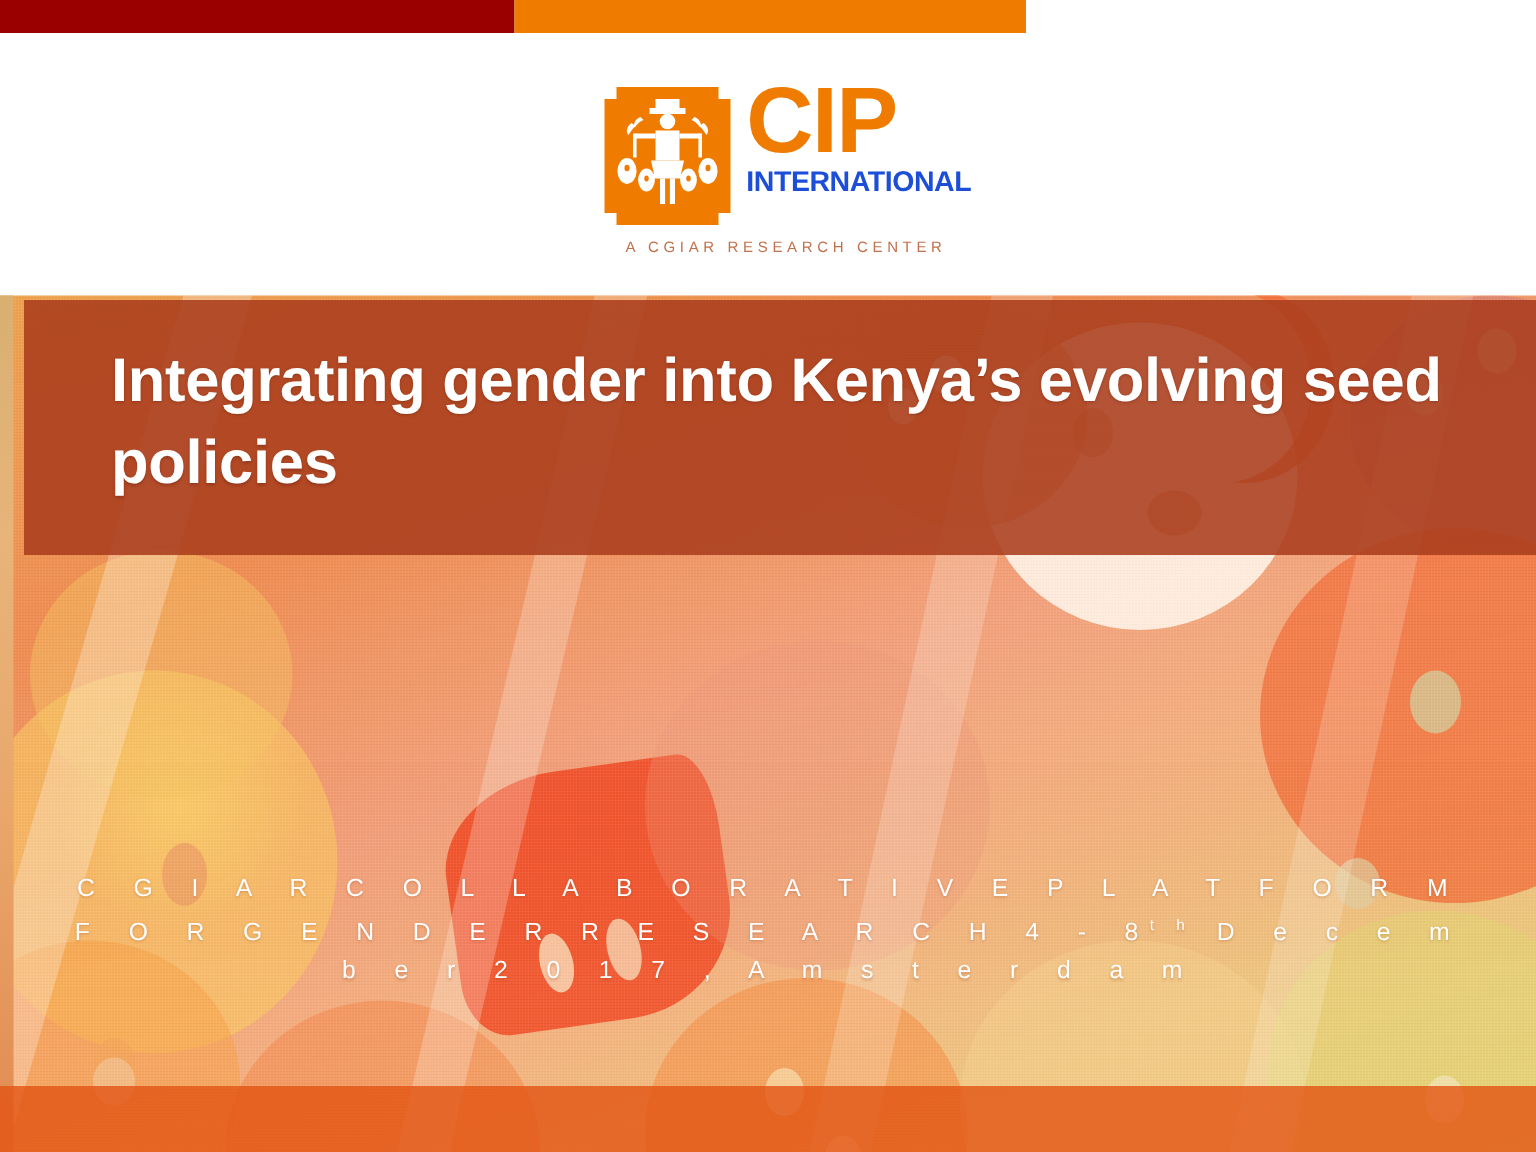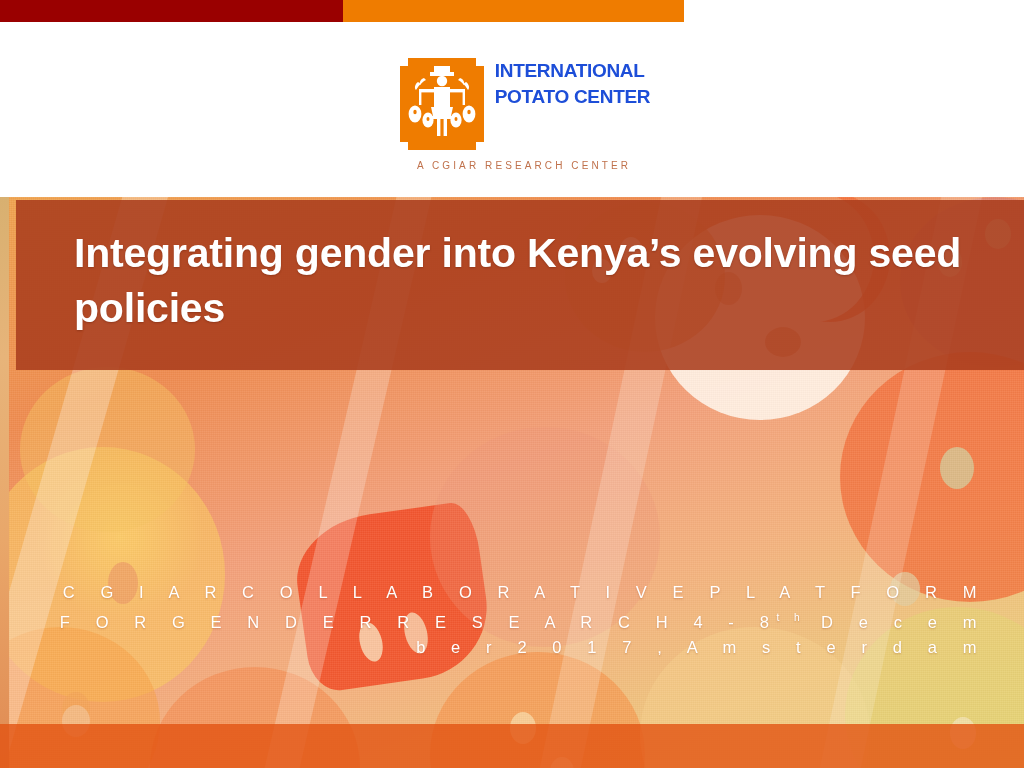--- a/index.html
+++ b/index.html
@@ -55,21 +55,21 @@
   .title-text{ position:absolute; left:58px; top:26px; width:970px;
       color:#ffffff; font-size:41px; line-height:1.35em; font-weight:bold;
       letter-spacing:-.2px; text-shadow:0 1px 2px rgba(90,25,10,.35); }
 
   
   .subtitle{ position:absolute; left:92px; top:389px; width:480px; z-index:6;
       color:#1f1510; font-size:24px; line-height:1.32em; font-weight:normal; }
 
   
   .footer-text{ position:absolute; left:40px; top:580px; width:944px; z-index:6;
-      text-align:right; color:#ffffff; font-size:16.5px; line-height:1.52em;
+      text-align:center; color:#ffffff; font-size:16.5px; line-height:1.52em;
       letter-spacing:7.6px; font-weight:normal; word-spacing:6px;
       text-shadow:0 1px 2px rgba(150,70,30,.35); }
   .footer-text sup{ font-size:.62em; letter-spacing:3px; vertical-align:super; }
 
   
   .bottom-band{ position:absolute; left:0; top:724px; width:1024px; height:44px;
       background:rgba(226,84,19,.80); z-index:7; }
 </style>
 </head>
 <body>
@@ -124,22 +124,22 @@
             </g>
             <g fill="#ef7c00">
               <ellipse cx="17" cy="56" rx="1.7" ry="2.2"></ellipse>
               <ellipse cx="30" cy="63" rx="1.5" ry="2"></ellipse>
               <ellipse cx="58" cy="63" rx="1.5" ry="2"></ellipse>
               <ellipse cx="71" cy="56" rx="1.7" ry="2.2"></ellipse>
             </g>
           </svg>
         </span>
         <span class="logo-text">
+          <span class="logo-cip">CIP</span>
           <span class="logo-sub">INTERNATIONAL</span>
-          <span class="logo-sub">POTATO CENTER</span>
         </span>
       </div>
       <div class="logo-tag">A CGIAR RESEARCH CENTER</div>
     </div>
   </div>
 
   <div class="pic">
     <div class="pic-inner">
 
       <div class="blob" style="left:655px;top:18px;width:210px;height:205px;background:rgba(255,241,228,.93);"></div>

